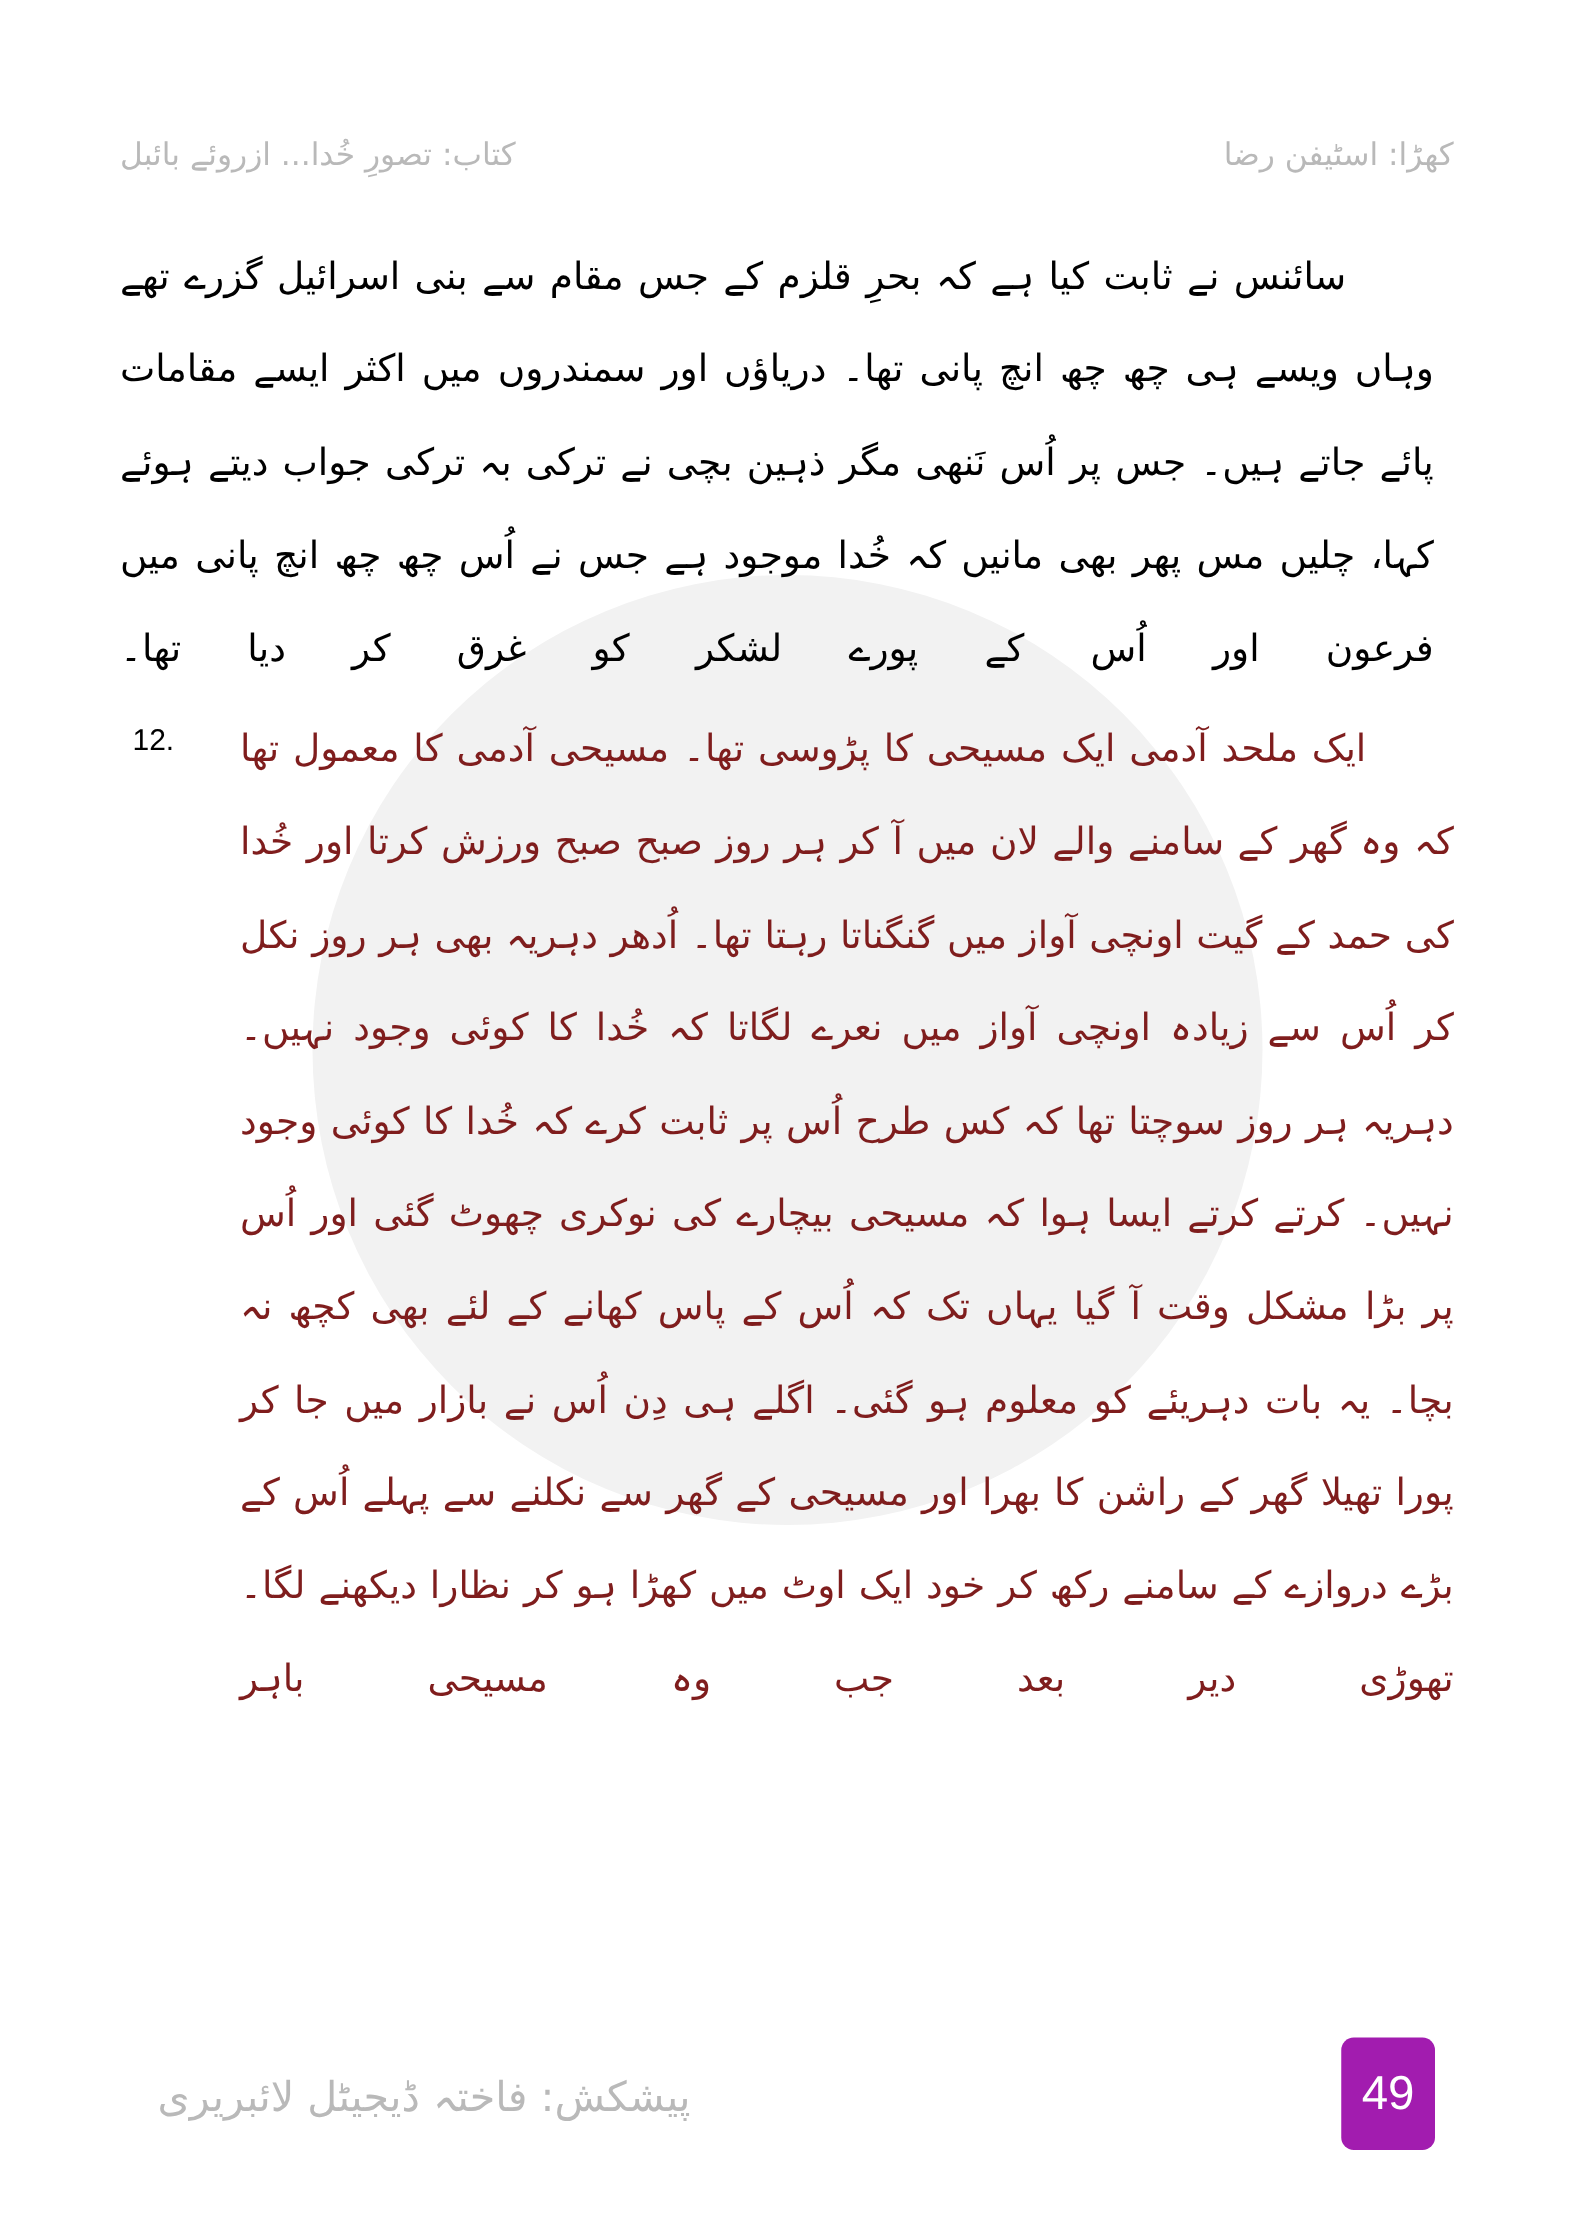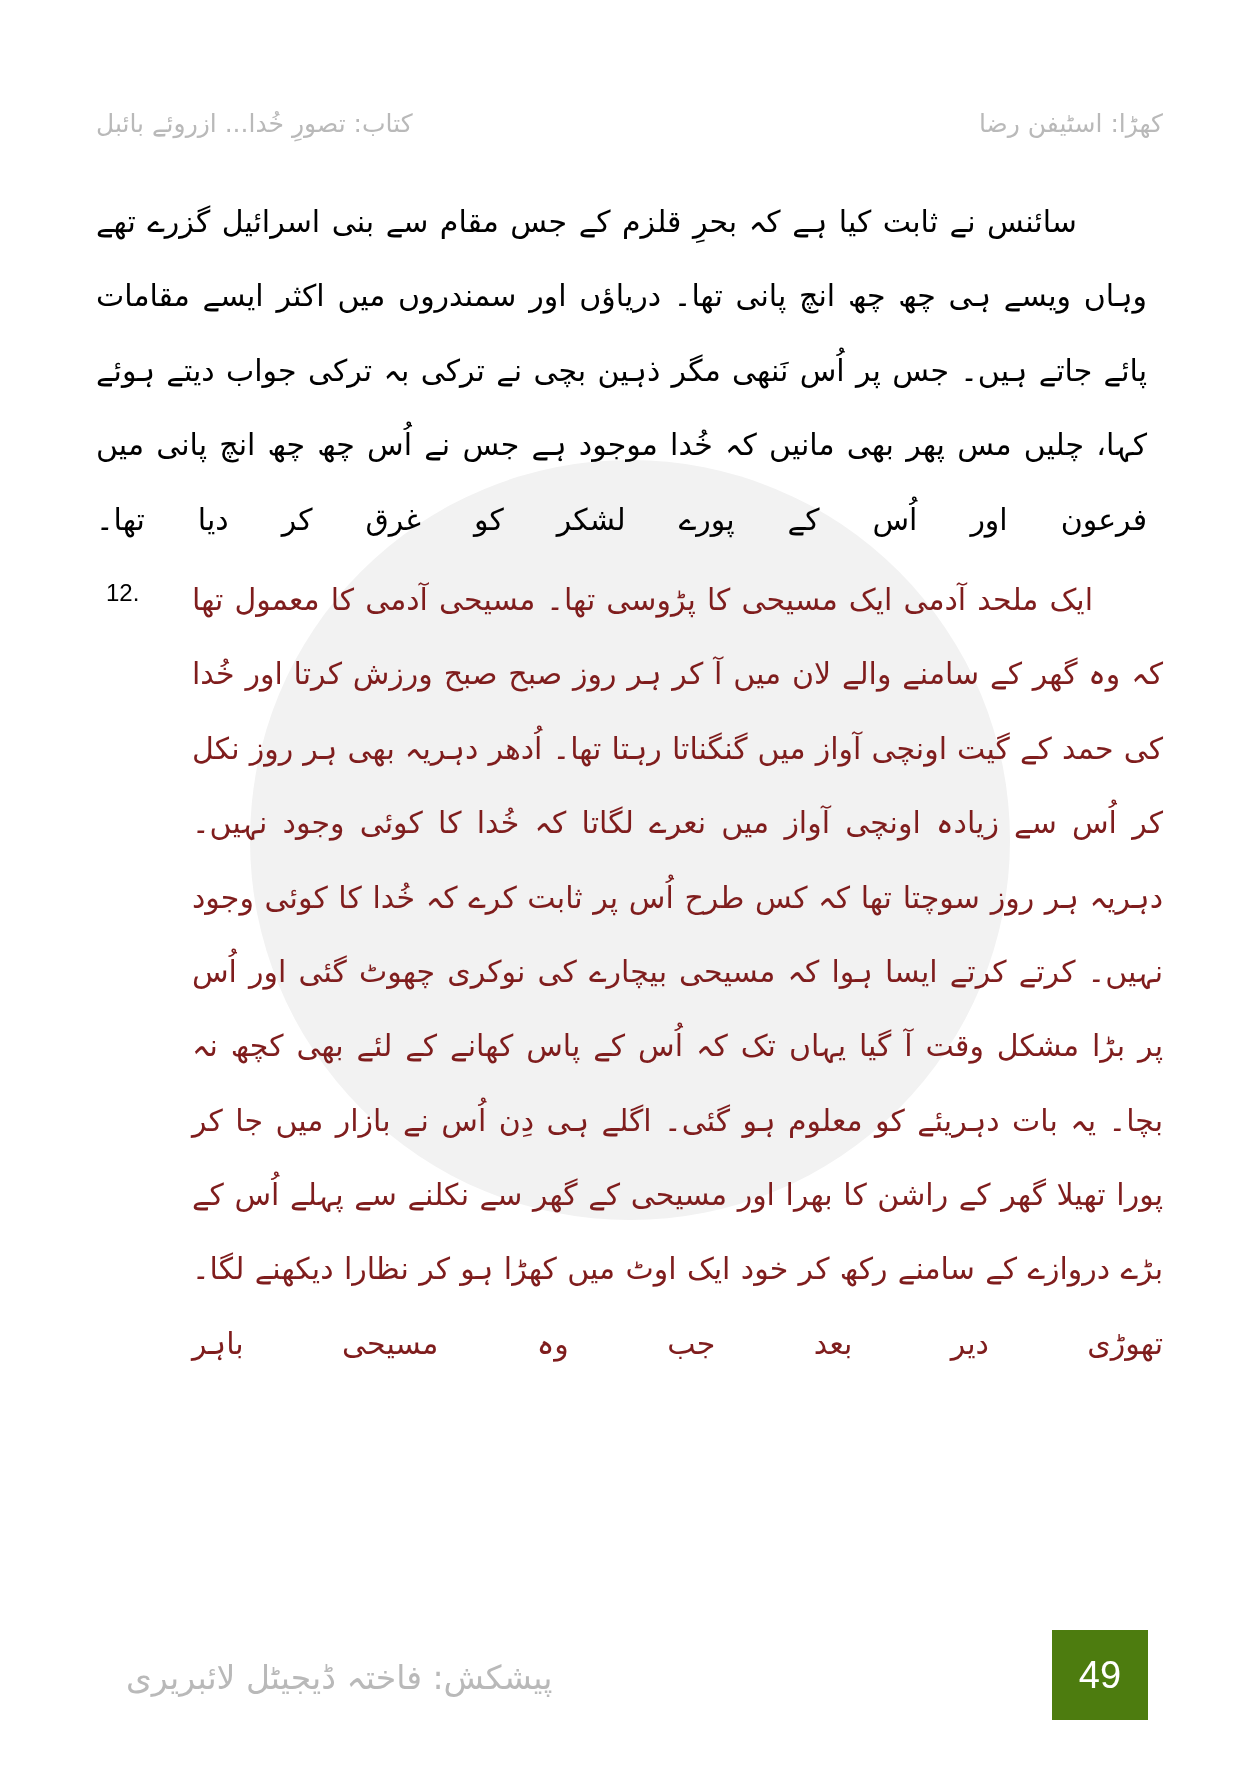--- a/index.html
+++ b/index.html
@@ -146,26 +146,27 @@
     font-size: 33px;
     line-height: 1.5;
     color: #b9b9b9;
     white-space: nowrap;
     direction: rtl;
   }
   .page-number-badge {
     position: absolute;
     right: 111px;
     bottom: 0;
-    width: 96px;
+    width: 75px;
     height: 90px;
-    background: #4d7c0f;
+    background: #a21caf;
     display: flex;
     align-items: center;
     justify-content: center;
+    border-radius: 10px;
   }
   .page-number-badge span {
     font-family: "Liberation Sans", sans-serif;
     font-size: 38px;
     color: #ffffff;
     line-height: 1;
     direction: ltr;
   }
 </style>
 </head>

